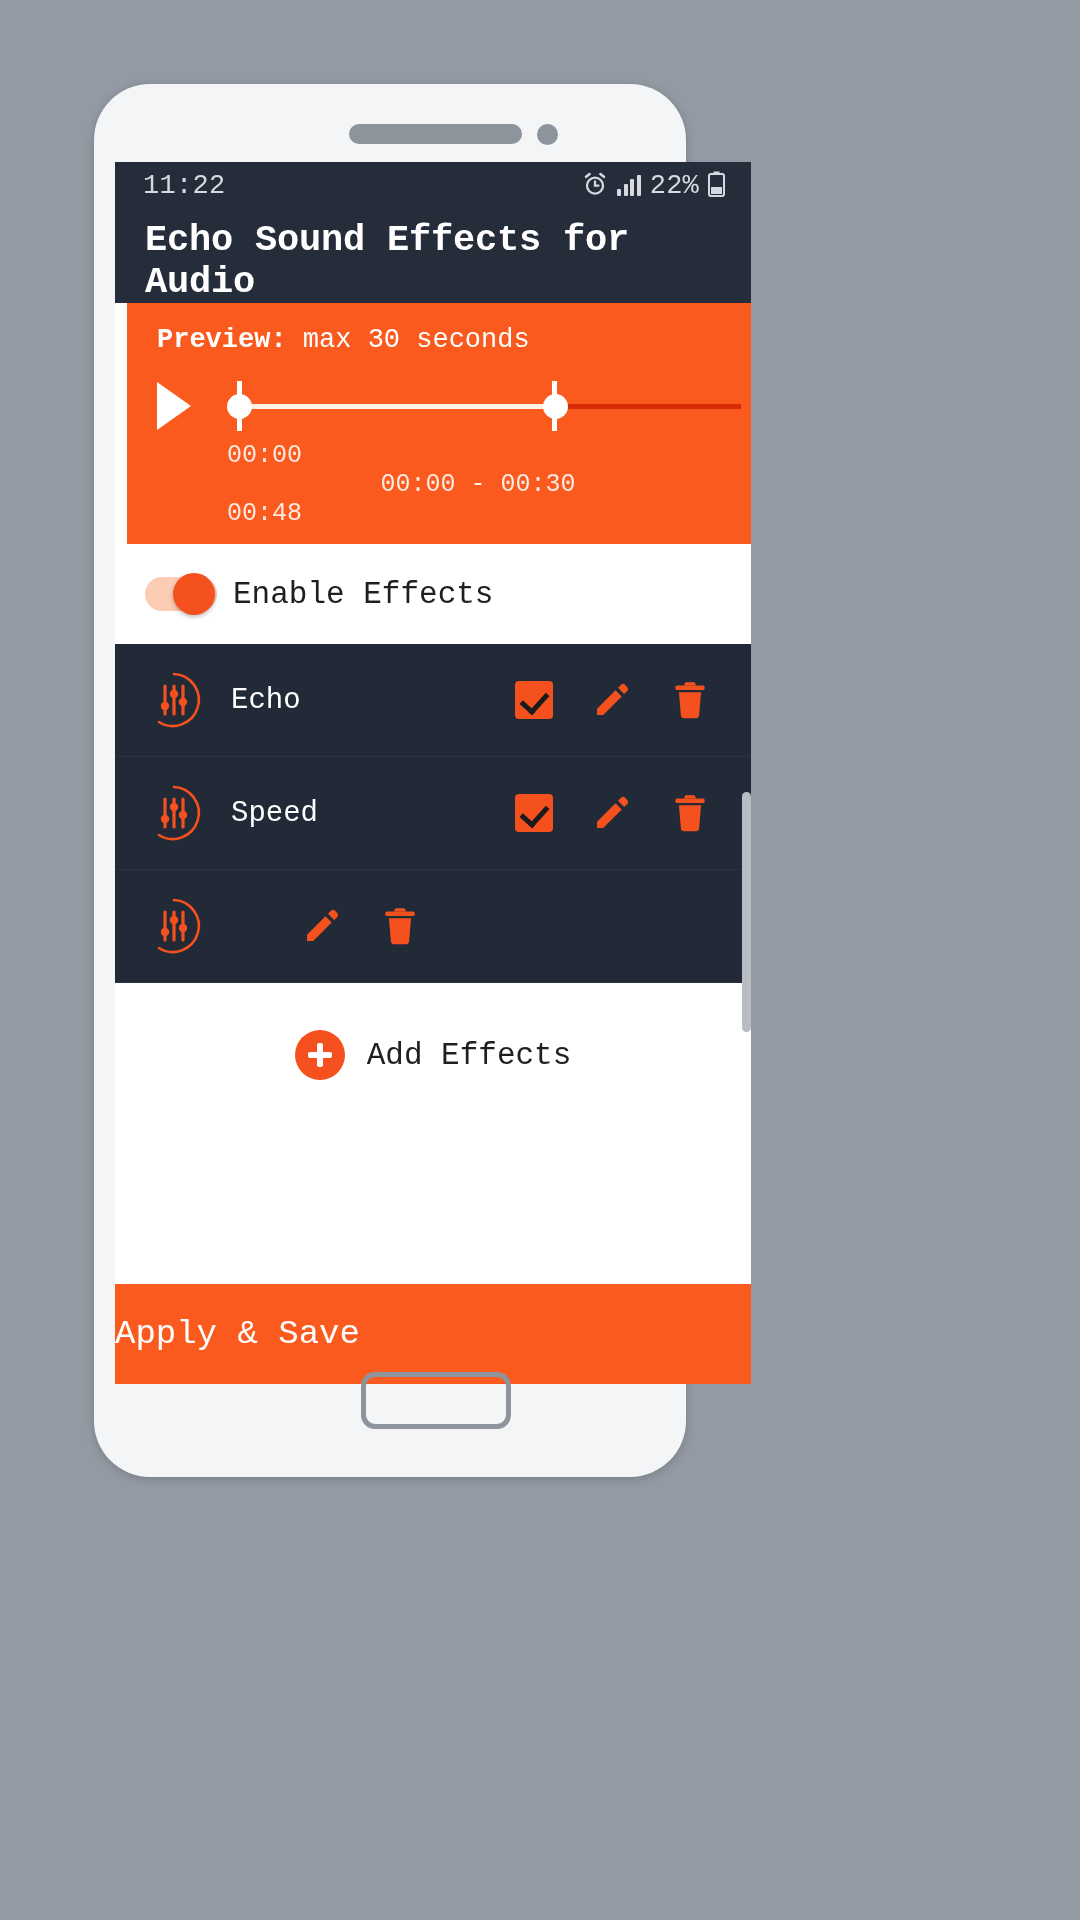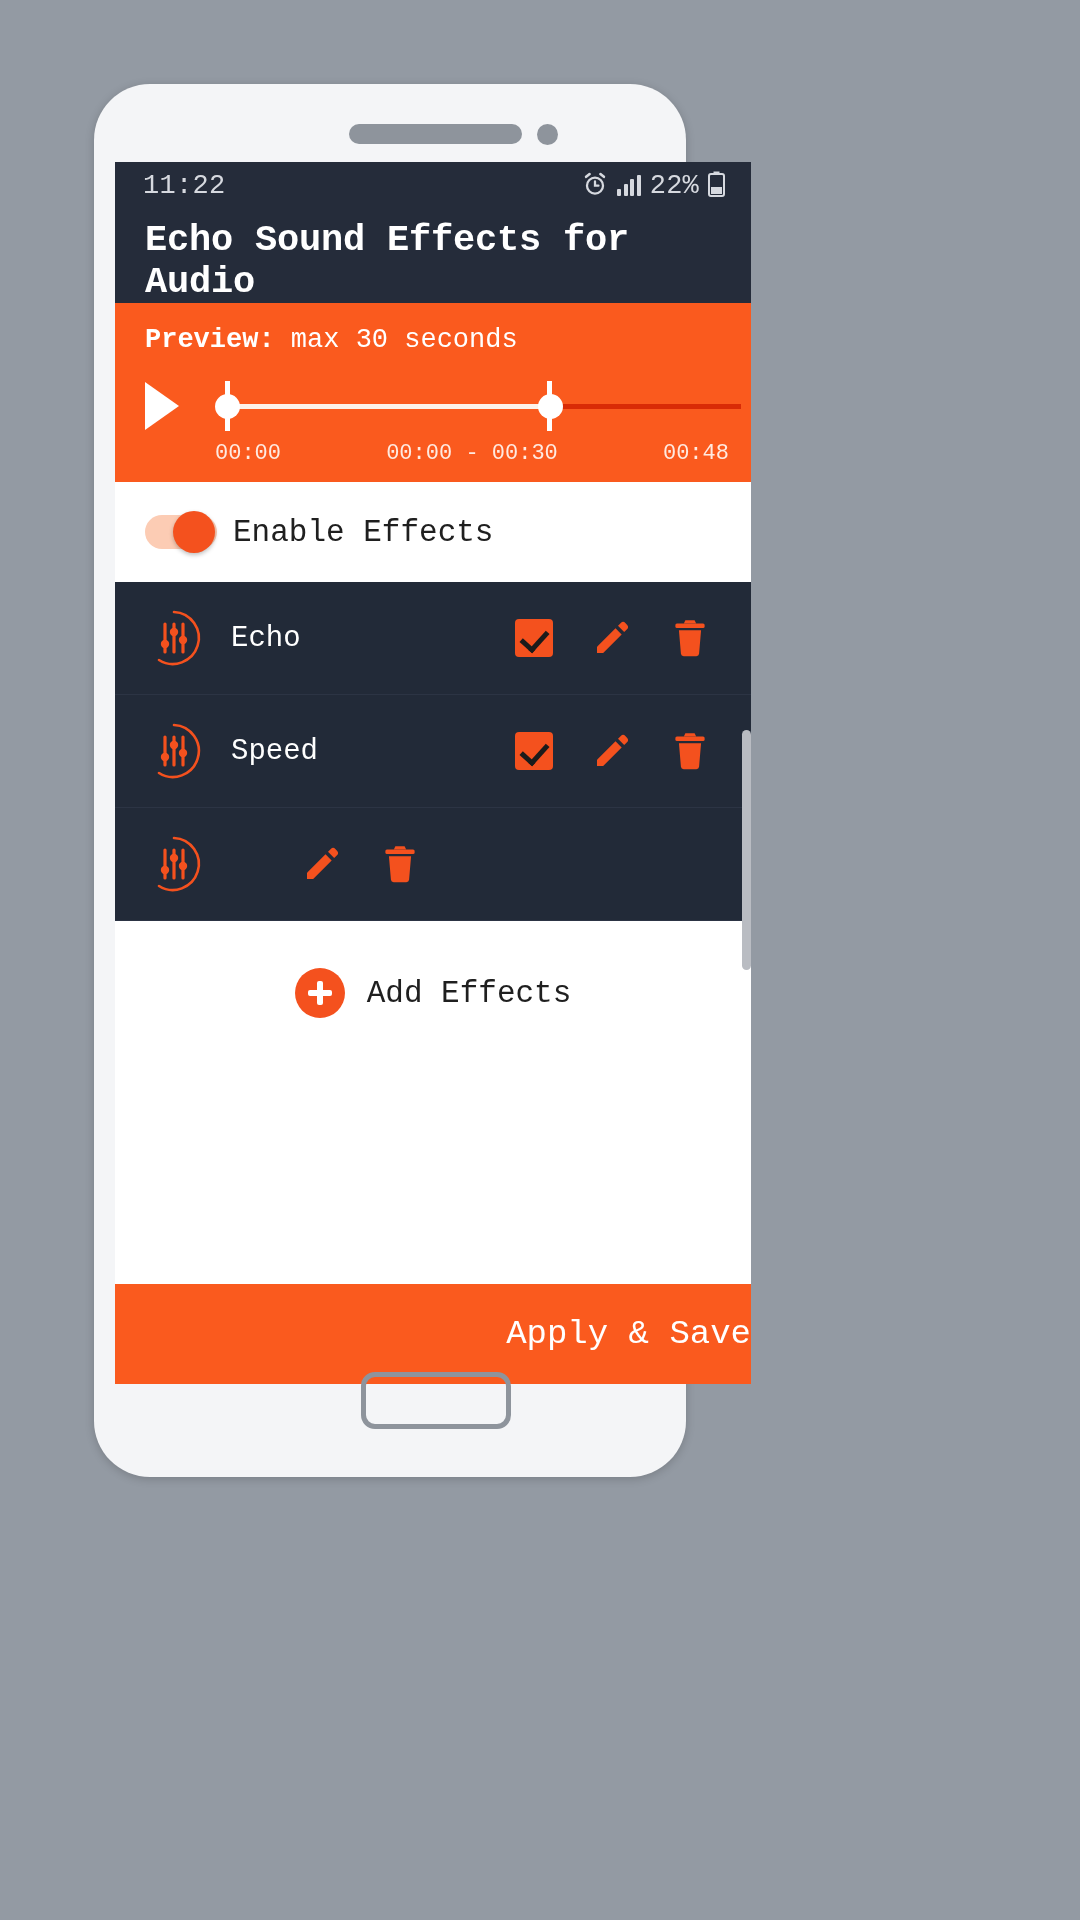--- a/index.html
+++ b/index.html
@@ -97,20 +97,21 @@
     font-size: 37px;
     font-weight: bold;
     letter-spacing: -0.2px;
   }
 
   
   #preview-panel {
     background: #fa5a1e;
     padding: 22px 0 16px 0;
     position: relative;
+    margin-left: 12px;
   }
   #preview-label {
     color: #ffffff;
     font-size: 27px;
     padding-left: 30px;
   }
   #preview-label b { font-weight: bold; }
   #preview-label span { font-weight: normal; }
 
   #player-row {
@@ -170,21 +171,22 @@
   #knob-start { left: 0px; }
   #tick-start { left: 10px; }
   #knob-end   { left: 61.5%; }
   #tick-end   { left: 63.2%; }
 
   #time-row {
     display: flex;
     margin-top: 2px;
     padding: 0 22px 0 100px;
     color: #ffeae1;
-    font-size: 22px;
+    font-size: 25px;
+    flex-direction: column;
   }
   #time-start { flex: 0 0 auto; }
   #time-range { margin: 0 auto; }
   #time-total { flex: 0 0 auto; }
 
   
   #enable-row {
     height: 100px;
     background: #ffffff;
     display: flex;
@@ -313,21 +315,21 @@
     font-size: 31px;
     color: #1f1f1f;
   }
 
   
   #apply-save-button {
     height: 100px;
     background: #fa5a1e;
     display: flex;
     align-items: center;
-    justify-content: flex-end;
+    justify-content: flex-start;
     cursor: pointer;
   }
   #apply-save-label {
     color: #ffffff;
     font-size: 34px;
   }
 
   #screen-inner {
     display: flex;
     flex-direction: column;

